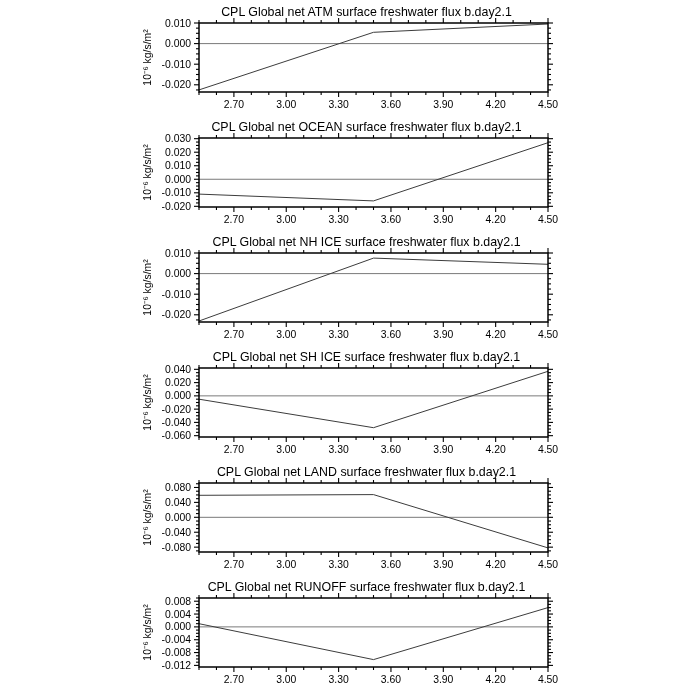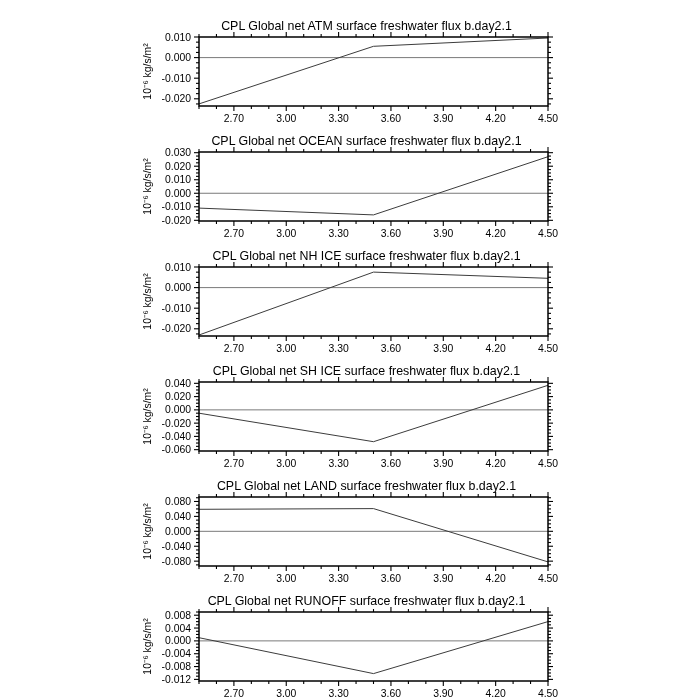--- a/index.html
+++ b/index.html
@@ -4,21 +4,21 @@
 <style>
   html, body {
     margin: 0;
     padding: 0;
     background: #ffffff;
     width: 700px;
   }
   #figure {
     width: 700px;
     height: 700px;
-    padding-top: 16px;
+    padding-top: 2px;
     box-sizing: border-box;
     background: #ffffff;
     font-family: "Liberation Sans", sans-serif;
   }
   .panel {
     width: 700px;
     height: 115px;
     position: relative;
   }
   svg { display: block; }

